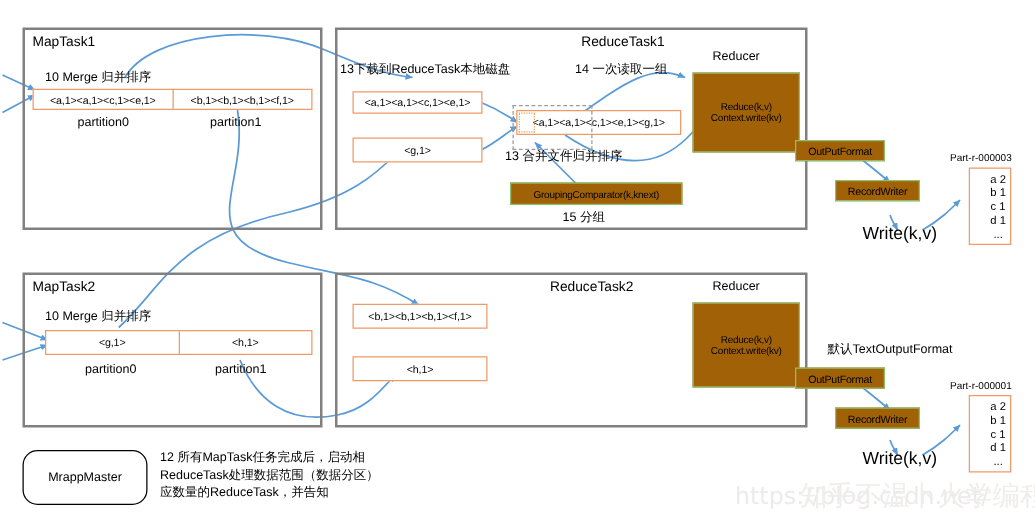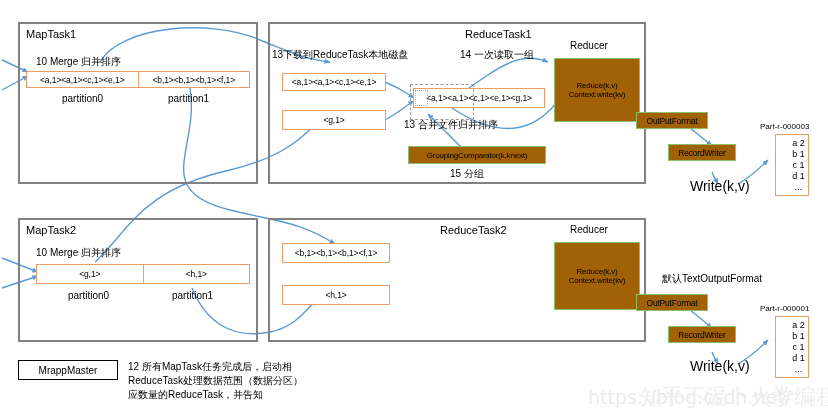--- a/index.html
+++ b/index.html
@@ -219,21 +219,21 @@
   <div class="abs task-title" style="left:26px; top:224px;">MapTask2</div>
   <div class="abs lbl" style="left:36px; top:246px;">10 Merge 归并排序</div>
 
   <div class="abs obox-split" style="left:36px; top:264px; width:214px; height:20px;">
     <div>&lt;g,1&gt;</div>
     <div>&lt;h,1&gt;</div>
   </div>
   <div class="abs lbl" style="left:68px; top:290px;">partition0</div>
   <div class="abs lbl" style="left:172px; top:290px;">partition1</div>
 
-  <div class="abs bbox" style="left:18px; top:360px; width:100px; height:20px;">MrappMaster</div>
+  <div class="abs bbox" style="left:18px; top:360px; width:100px; height:44px;border-radius:12px;">MrappMaster</div>
   <div class="abs lbl-block" style="left:128px; top:360px; width:260px;">
     <div>12 所有MapTask任务完成后，启动相</div>
     <div>ReduceTask处理数据范围（数据分区）</div>
     <div>应数量的ReduceTask，并告知</div>
   </div>
 
   <div class="abs task-box" style="left:268px; top:22px; width:378px; height:162px;"></div>
   <div class="abs task-title" style="left:440px; top:28px;padding-left:25px;">ReduceTask1</div>
 
   <div class="abs lbl" style="left:272px; top:48px;">13下载到ReduceTask本地磁盘</div>

